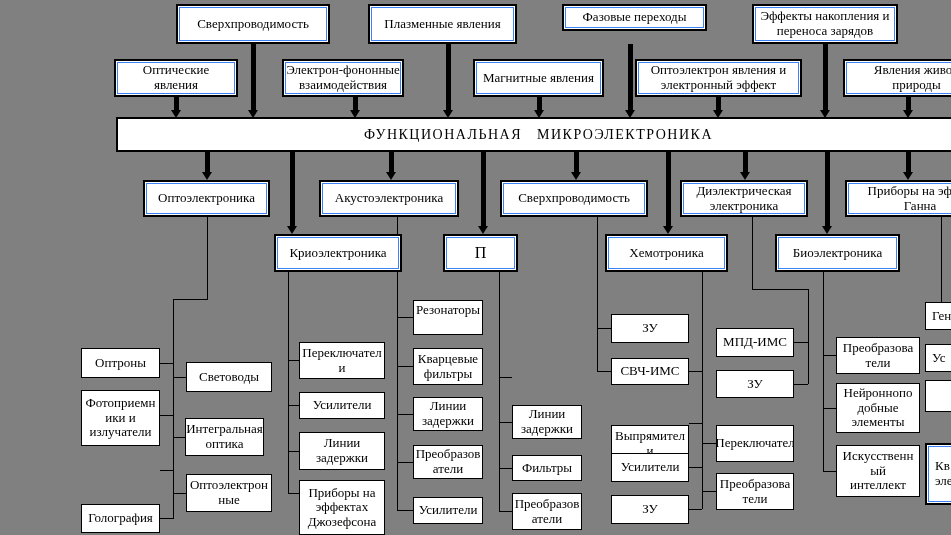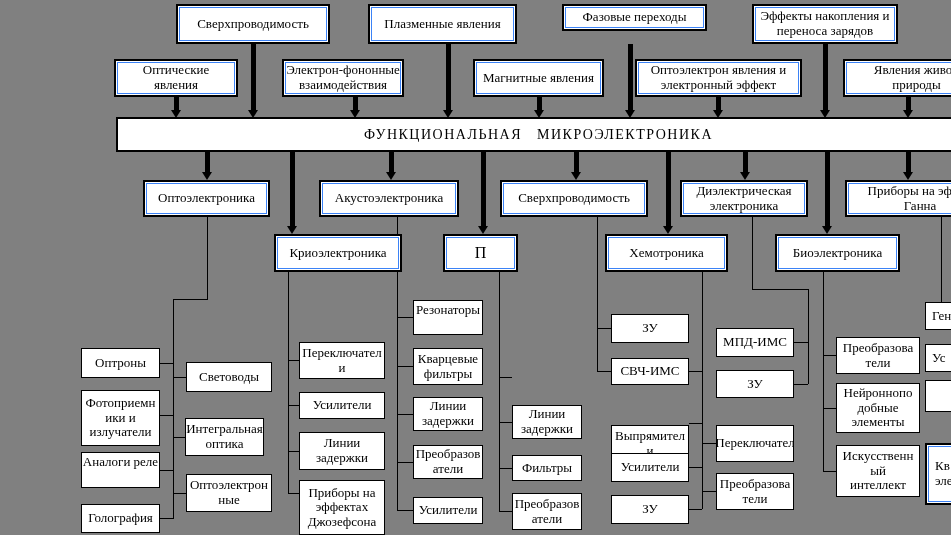--- a/index.html
+++ b/index.html
@@ -173,23 +173,20 @@
       <div class="lbl">Оптроны</div>
     </div>
     <div class="node double" style="left: 775px; top: 234px; width: 125px; height: 38px;">
       <div class="lbl">Биоэлектроника</div>
     </div>
     <div class="node single" style="left: 81px; top: 390px; width: 79px; height: 56px;">
       <div class="lbl">Фотоприемн
 ики и
 излучатели</div>
     </div>
-    <div class="node single va-top" style="left: 81px; top: 452px; width: 79px; height: 36px;">
-      <div class="lbl">Аналоги реле</div>
-    </div>
     <div class="node single" style="left: 81px; top: 504px; width: 79px; height: 29px;">
       <div class="lbl">Голография</div>
     </div>
     <div class="node single" style="left: 186px; top: 362px; width: 86px; height: 30px;">
       <div class="lbl">Световоды</div>
     </div>
     <div class="node single" style="left: 185px; top: 418px; width: 79px; height: 38px;">
       <div class="lbl">Интегральная
 оптика</div>
     </div>

